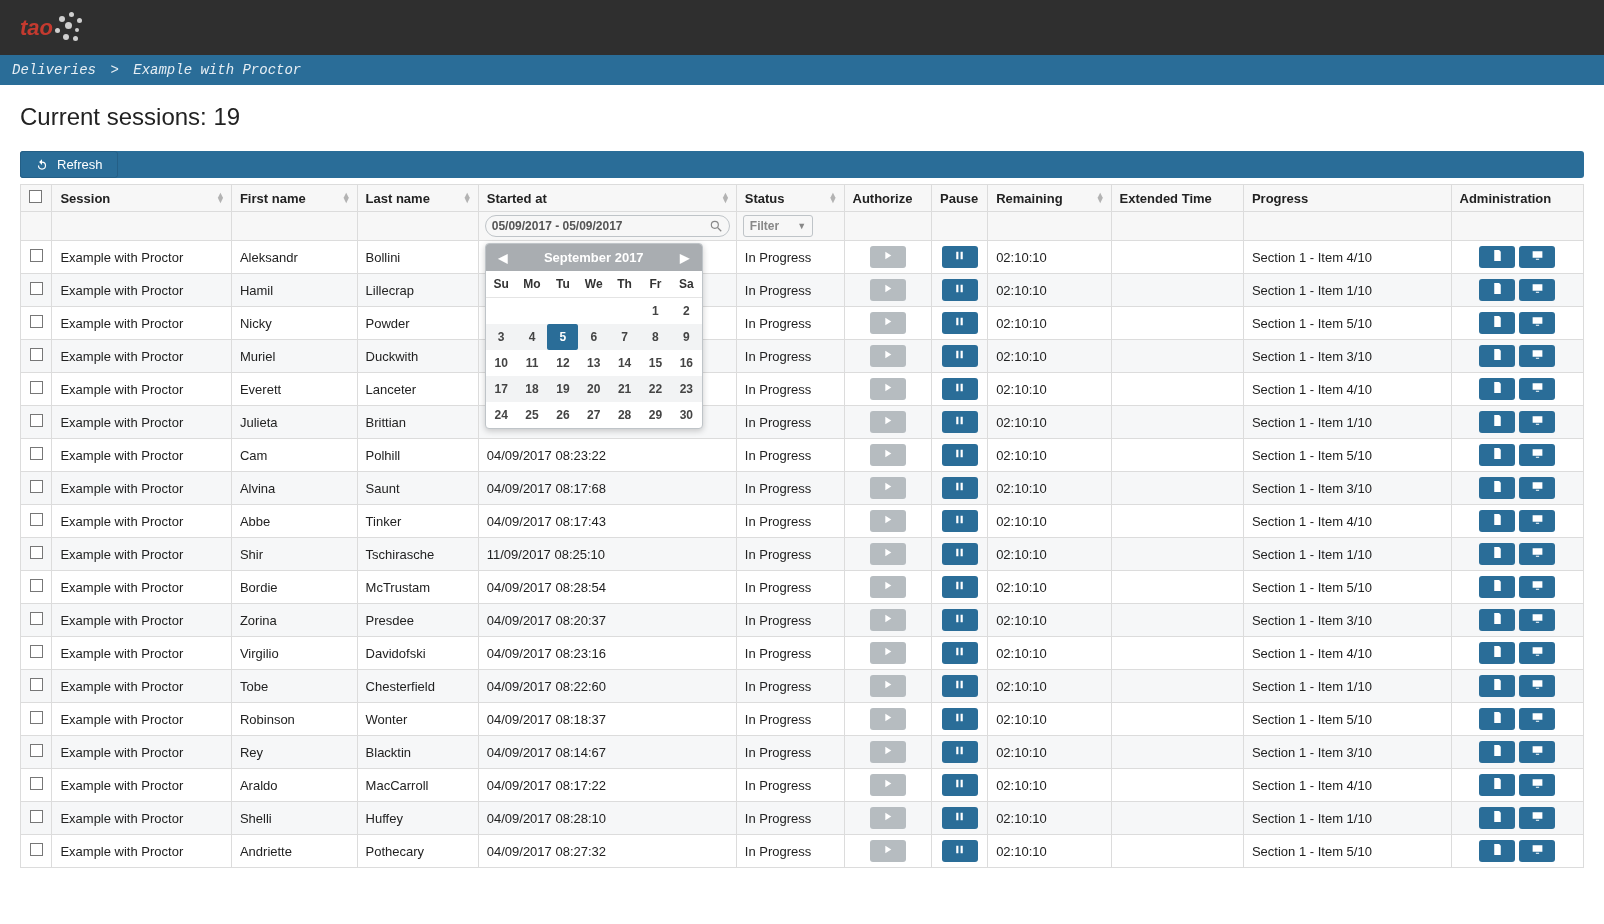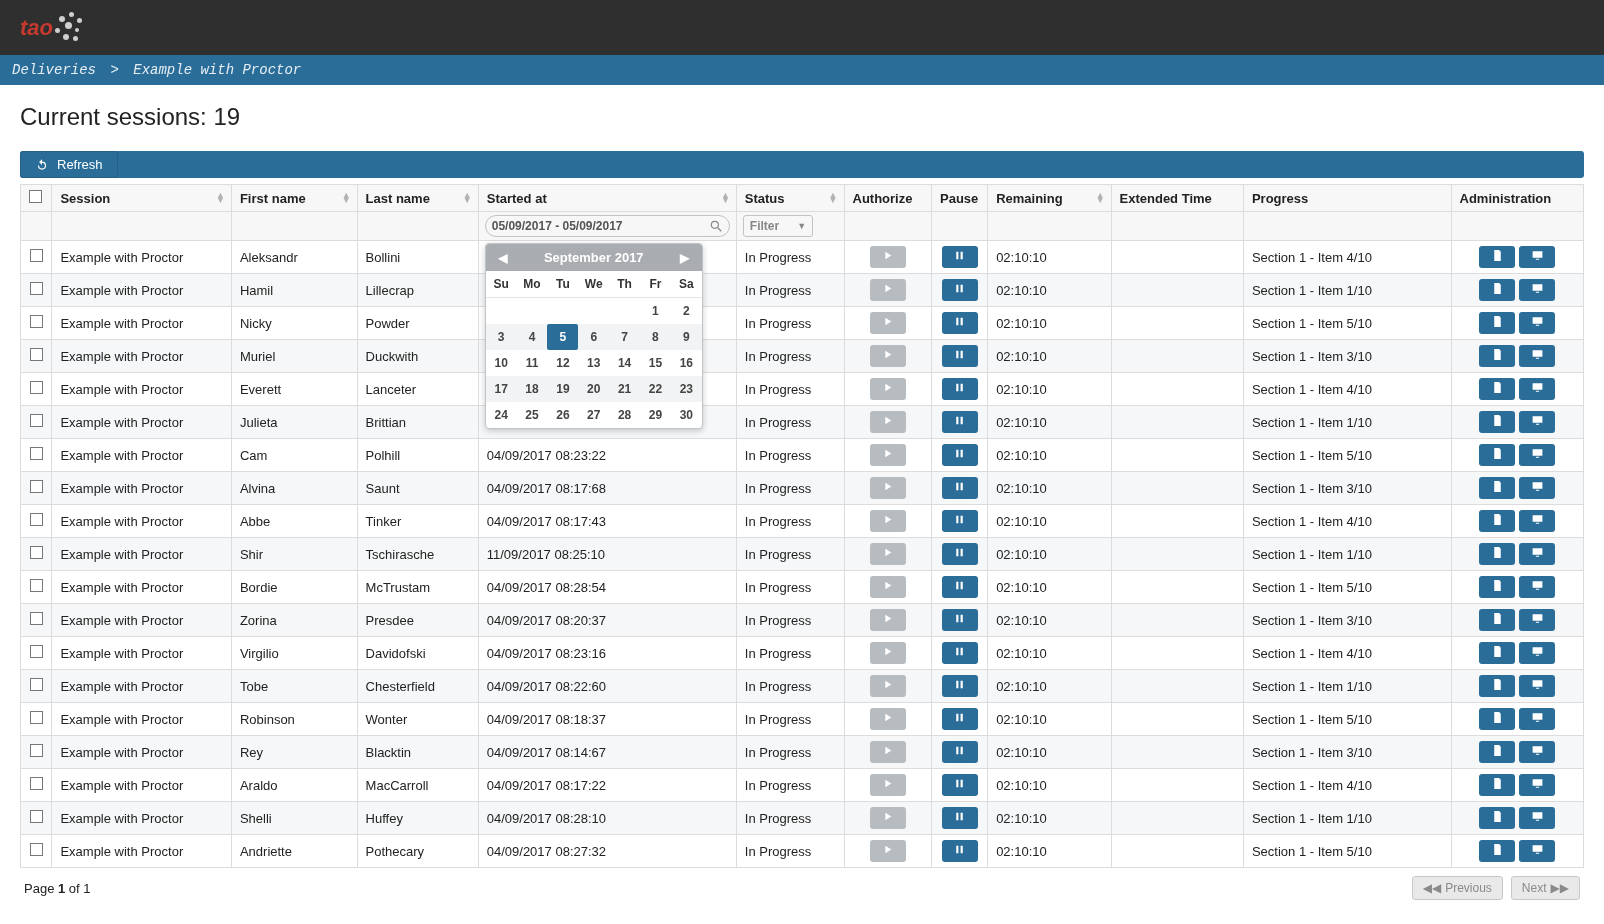--- a/index.html
+++ b/index.html
@@ -903,28 +903,13 @@
                 <span><svg viewBox="0 0 24 24">
                     <path d="M3 4h18v12H3zM9 20h6v-2H9z"></path>
                   </svg></span>
               </span>
             </div>
           </td>
         </tr>
       </tbody>
   </table>
 
-  <div class="pager">
-    <div>
-      <span>Page </span><b>1</b><span> of </span><span>1</span>
-    </div>
-    <div class="right">
-      <div class="pg-btn">
-        <span>◀◀</span>
-        <span>Previous</span>
-      </div>
-      <div class="pg-btn">
-        <span>Next</span>
-        <span>▶▶</span>
-      </div>
-    </div>
-  </div>
 </div>
 
 </body></html>

